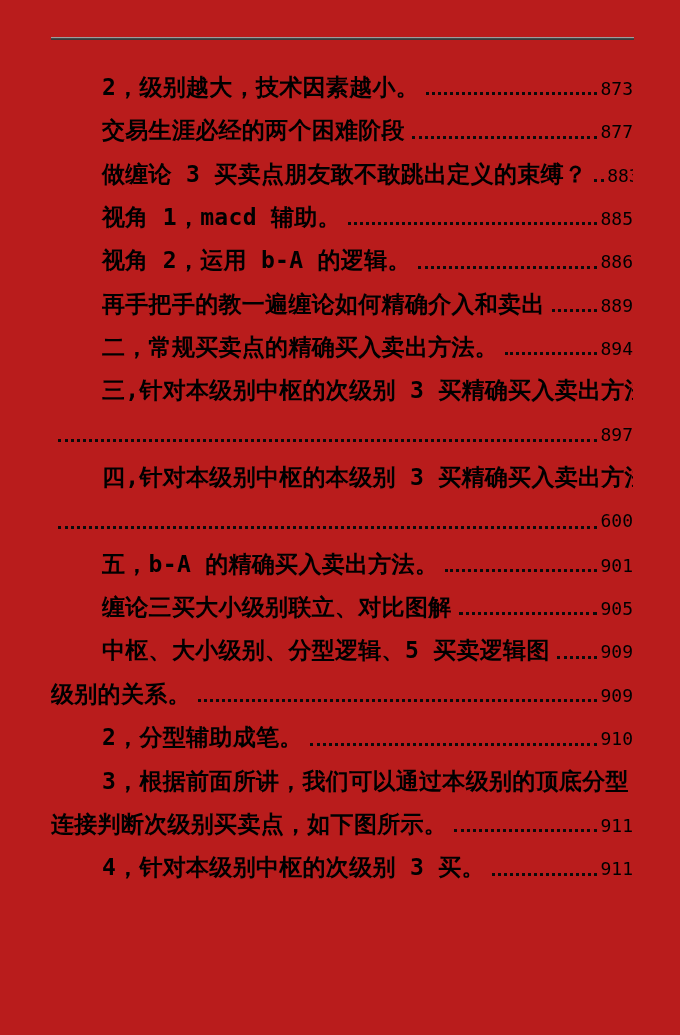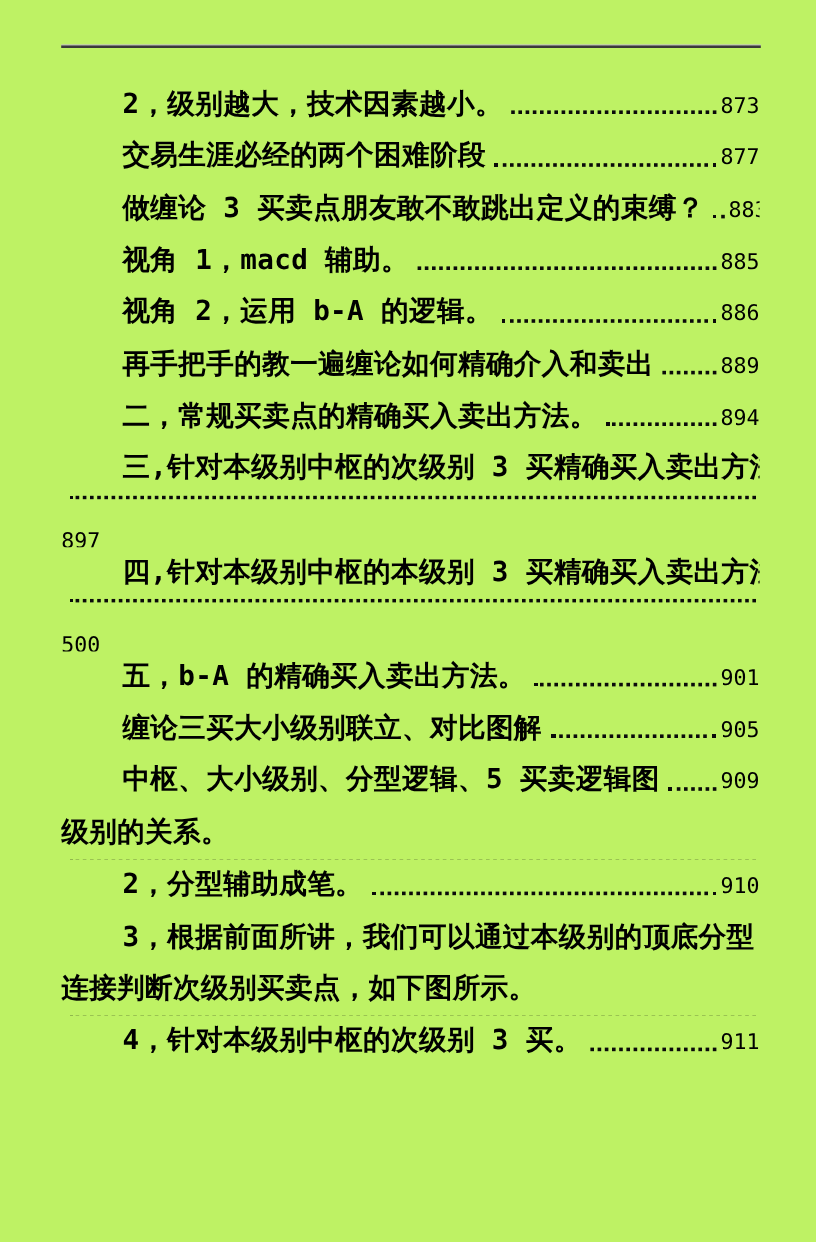--- a/index.html
+++ b/index.html
@@ -4,21 +4,21 @@
 <style>
   html, body {
     margin: 0;
     padding: 0;
     background: #ffffff;
   }
   .page {
     position: relative;
     width: 680px;
     height: 1035px;
-    background: #bef264;
+    background: #b91c1c;
     color: #000000;
     font-family: "DejaVu Sans Mono", "DejaVu Sans", sans-serif;
     overflow: hidden;
   }
   .header-rule {
     position: absolute;
     left: 51px;
     top: 37px;
     width: 583px;
     height: 3px;
@@ -34,21 +34,21 @@
     display: flex;
     align-items: baseline;
     height: 43.35px;
     line-height: 43.35px;
     font-size: 23px;
     font-weight: 700;
     white-space: nowrap;
     overflow: hidden;
   }
   .row.first { padding-left: 51px; }
-  .row.cont  { padding-left: 0; flex-direction: column; }
+  .row.cont  { padding-left: 0; }
   .t {
     flex: 0 0 auto;
     letter-spacing: 0.3px;
   }
   .leader {
     flex: 1 1 auto;
     align-self: stretch;
     border-bottom: 3px dotted #0a0a0a;
     margin: 0 3px 14px 7px;
     min-width: 10px;
@@ -108,21 +108,21 @@
         <span class="t"></span>
         <span class="leader"></span>
         <span class="pg">897</span>
       </div>
       <div class="row first">
         <span class="t">四,针对本级别中枢的本级别 3 买精确买入卖出方法。</span>
       </div>
       <div class="row cont">
         <span class="t"></span>
         <span class="leader"></span>
-        <span class="pg">500</span>
+        <span class="pg">600</span>
       </div>
       <div class="row first">
         <span class="t">五，b-A 的精确买入卖出方法。</span>
         <span class="leader"></span>
         <span class="pg">901</span>
       </div>
       <div class="row first">
         <span class="t">缠论三买大小级别联立、对比图解</span>
         <span class="leader"></span>
         <span class="pg">905</span>

